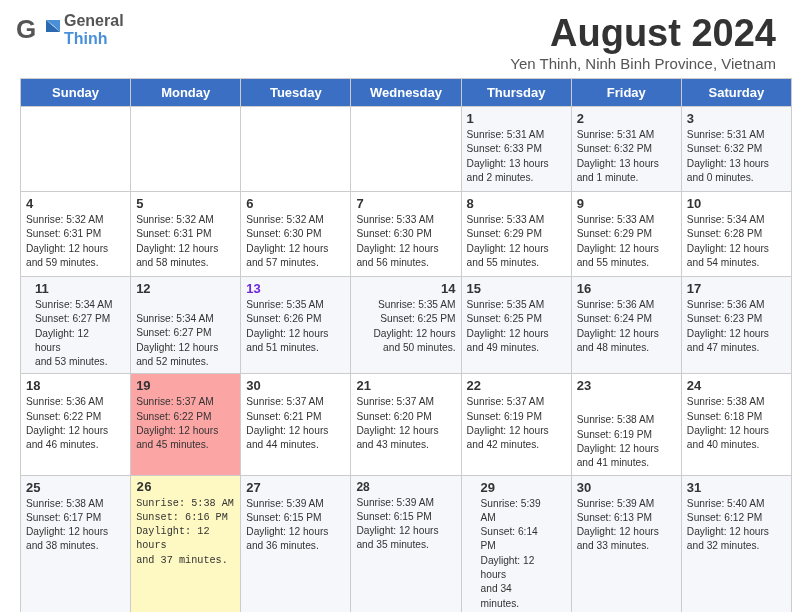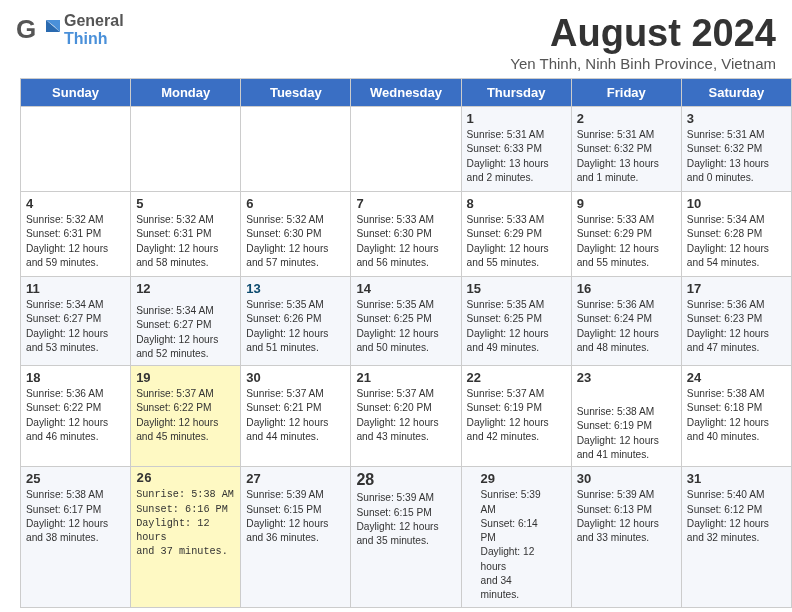--- a/index.html
+++ b/index.html
@@ -123,42 +123,42 @@
             </td>
             <td style="border: 1px solid rgb(204, 204, 204); vertical-align: top; padding: 4px 5px; width: 110px; height: 85px; background: rgb(255, 255, 255); font-family: Arial;">
               <span style="font-size: 13px; font-weight: bold; color: rgb(51, 51, 51); display: block; margin-bottom: 2px;">10</span>
               <span style="font-size: 10.2px; color: rgb(51, 51, 51); line-height: 1.4; white-space: pre-line; display: block;">Sunrise: 5:34 AM
 Sunset: 6:28 PM
 Daylight: 12 hours
 and 54 minutes.</span>
             </td>
           </tr>
           <tr>
-            <td style="border: 1px solid rgb(204, 204, 204); vertical-align: top; padding: 4px 5px; width: 110px; height: 85px; background: rgb(245, 247, 251); font-family: Arial;">
+            <td style="border: 1px solid rgb(204, 204, 204); vertical-align: top; padding: 4px 14px; width: 110px; height: 85px; background: rgb(245, 247, 251); font-family: Arial;">
               <span style="font-size: 13px; font-weight: bold; color: rgb(51, 51, 51); display: block; margin-bottom: 2px;">11</span>
               <span style="font-size: 10.2px; color: rgb(51, 51, 51); line-height: 1.4; white-space: pre-line; display: block;">Sunrise: 5:34 AM
 Sunset: 6:27 PM
 Daylight: 12 hours
 and 53 minutes.</span>
             </td>
             <td style="border: 1px solid rgb(204, 204, 204); vertical-align: top; padding: 4px 5px; width: 110px; height: 85px; background: rgb(245, 247, 251); font-family: Arial;">
-              <span style="font-size: 13px; font-weight: bold; color: rgb(51, 51, 51); display: block; margin-bottom: 8px;">12</span>
+              <span style="font-size: 13px; font-weight: bold; color: rgb(51, 51, 51); display: block; margin-bottom: 16px;">12</span>
               <span style="font-size: 10.2px; color: rgb(51, 51, 51); line-height: 1.4; white-space: pre-line; display: block;">Sunrise: 5:34 AM
 Sunset: 6:27 PM
 Daylight: 12 hours
 and 52 minutes.</span>
             </td>
             <td style="border: 1px solid rgb(204, 204, 204); vertical-align: top; padding: 4px 5px; width: 110px; height: 85px; background: rgb(245, 247, 251); font-family: Arial;">
-              <span style="font-size: 13px; font-weight: bold; color: #0c4a6e; display: block; margin-bottom: 2px;">13</span>
+              <span style="font-size: 13px; font-weight: bold; color: #6d28d9; display: block; margin-bottom: 2px;">13</span>
               <span style="font-size: 10.2px; color: rgb(51, 51, 51); line-height: 1.4; white-space: pre-line; display: block;">Sunrise: 5:35 AM
 Sunset: 6:26 PM
 Daylight: 12 hours
 and 51 minutes.</span>
             </td>
-            <td style="border: 1px solid rgb(204, 204, 204); vertical-align: top; padding: 4px 5px; width: 110px; height: 85px; background: rgb(245, 247, 251); font-family: Arial;">
+            <td style="border: 1px solid rgb(204, 204, 204); vertical-align: top; padding: 4px 5px; width: 110px; height: 85px; background: rgb(245, 247, 251); font-family: Arial; text-align: right;">
               <span style="font-size: 13px; font-weight: bold; color: rgb(51, 51, 51); display: block; margin-bottom: 2px;">14</span>
               <span style="font-size: 10.2px; color: rgb(51, 51, 51); line-height: 1.4; white-space: pre-line; display: block;">Sunrise: 5:35 AM
 Sunset: 6:25 PM
 Daylight: 12 hours
 and 50 minutes.</span>
             </td>
             <td style="border: 1px solid rgb(204, 204, 204); vertical-align: top; padding: 4px 5px; width: 110px; height: 85px; background: rgb(245, 247, 251); font-family: Arial;">
               <span style="font-size: 13px; font-weight: bold; color: rgb(51, 51, 51); display: block; margin-bottom: 2px;">15</span>
               <span style="font-size: 10.2px; color: rgb(51, 51, 51); line-height: 1.4; white-space: pre-line; display: block;">Sunrise: 5:35 AM
 Sunset: 6:25 PM
@@ -181,21 +181,21 @@
             </td>
           </tr>
           <tr>
             <td style="border: 1px solid rgb(204, 204, 204); vertical-align: top; padding: 4px 5px; width: 110px; height: 85px; background: rgb(255, 255, 255); font-family: Arial;">
               <span style="font-size: 13px; font-weight: bold; color: rgb(51, 51, 51); display: block; margin-bottom: 2px;">18</span>
               <span style="font-size: 10.2px; color: rgb(51, 51, 51); line-height: 1.4; white-space: pre-line; display: block;">Sunrise: 5:36 AM
 Sunset: 6:22 PM
 Daylight: 12 hours
 and 46 minutes.</span>
             </td>
-            <td style="border: 1px solid rgb(204, 204, 204); vertical-align: top; padding: 4px 5px; width: 110px; height: 85px; background: #fef9c3; font-family: Arial;">
+            <td style="border: 1px solid rgb(204, 204, 204); vertical-align: top; padding: 4px 5px; width: 110px; height: 85px; background: #fca5a5; font-family: Arial;">
               <span style="font-size: 13px; font-weight: bold; color: rgb(51, 51, 51); display: block; margin-bottom: 2px;">19</span>
               <span style="font-size: 10.2px; color: rgb(51, 51, 51); line-height: 1.4; white-space: pre-line; display: block;">Sunrise: 5:37 AM
 Sunset: 6:22 PM
 Daylight: 12 hours
 and 45 minutes.</span>
             </td>
             <td style="border: 1px solid rgb(204, 204, 204); vertical-align: top; padding: 4px 5px; width: 110px; height: 85px; background: rgb(255, 255, 255); font-family: Arial;">
               <span style="font-size: 13px; font-weight: bold; color: rgb(51, 51, 51); display: block; margin-bottom: 2px;">30</span>
               <span style="font-size: 10.2px; color: rgb(51, 51, 51); line-height: 1.4; white-space: pre-line; display: block;">Sunrise: 5:37 AM
 Sunset: 6:21 PM
@@ -247,21 +247,21 @@
 and 37 minutes.</span>
             </td>
             <td style="border: 1px solid rgb(204, 204, 204); vertical-align: top; padding: 4px 5px; width: 110px; height: 85px; background: rgb(245, 247, 251); font-family: Arial;">
               <span style="font-size: 13px; font-weight: bold; color: rgb(51, 51, 51); display: block; margin-bottom: 2px;">27</span>
               <span style="font-size: 10.2px; color: rgb(51, 51, 51); line-height: 1.4; white-space: pre-line; display: block;">Sunrise: 5:39 AM
 Sunset: 6:15 PM
 Daylight: 12 hours
 and 36 minutes.</span>
             </td>
             <td style="border: 1px solid rgb(204, 204, 204); vertical-align: top; padding: 4px 5px; width: 110px; height: 85px; background: rgb(245, 247, 251); font-family: Arial;">
-              <span style="font-size: 16px; font-weight: bold; color: rgb(51, 51, 51); display: block; margin-bottom: 2px;">28</span>
+              <span style="font-size: 12px; font-weight: bold; color: rgb(51, 51, 51); display: block; margin-bottom: 2px;">28</span>
               <span style="font-size: 10.2px; color: rgb(51, 51, 51); line-height: 1.4; white-space: pre-line; display: block;">Sunrise: 5:39 AM
 Sunset: 6:15 PM
 Daylight: 12 hours
 and 35 minutes.</span>
             </td>
             <td style="border: 1px solid rgb(204, 204, 204); vertical-align: top; padding: 4px 19px; width: 110px; height: 85px; background: rgb(245, 247, 251); font-family: Arial;">
               <span style="font-size: 13px; font-weight: bold; color: rgb(51, 51, 51); display: block; margin-bottom: 2px;">29</span>
               <span style="font-size: 10.2px; color: rgb(51, 51, 51); line-height: 1.4; white-space: pre-line; display: block;">Sunrise: 5:39 AM
 Sunset: 6:14 PM
 Daylight: 12 hours

